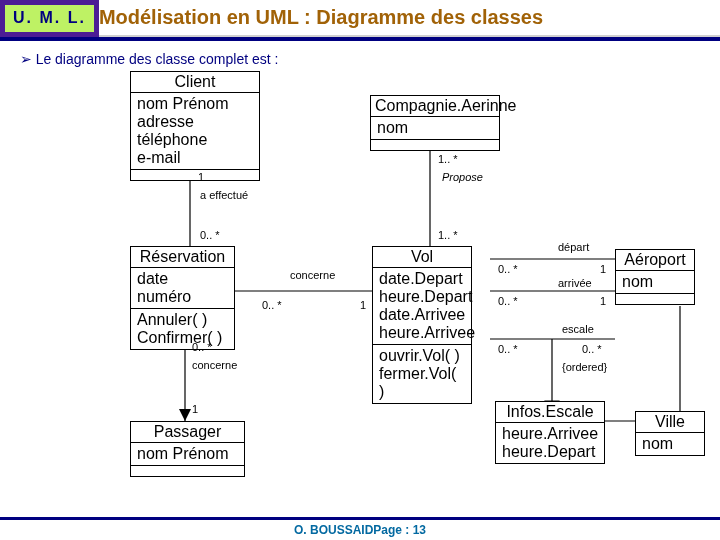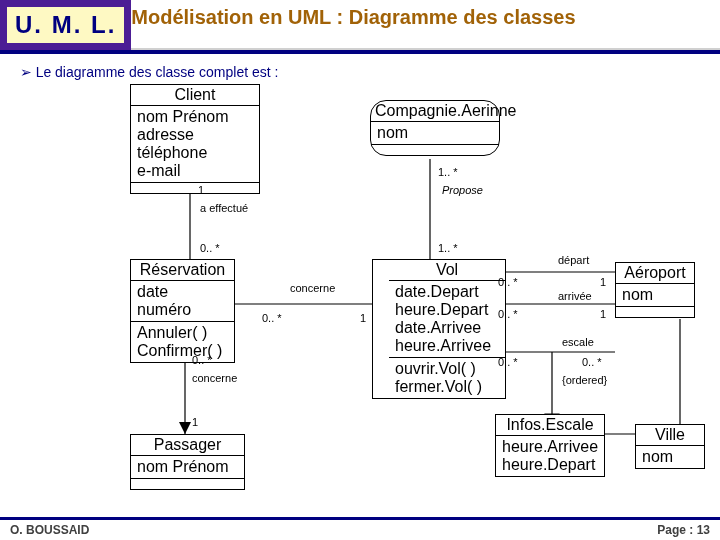--- a/index.html
+++ b/index.html
@@ -1,29 +1,29 @@
 <!DOCTYPE html>
 <html><head>
 <meta charset="utf-8">
 <style>
   * { box-sizing: border-box; margin: 0; padding: 0; }
   body { width: 720px; height: 540px; font-family: "Comic Sans MS", cursive, sans-serif; font-size: 12px; background: #fff; position: relative; }
   .topbar { display: flex; align-items: stretch; border-bottom: 4px solid #000080; }
-  .badge { background: #fef9c3; color: #000080; font-weight: bold; font-size: 24px; padding: 4px 8px; border: 7px solid #4c1d95; letter-spacing: 2px; }
+  .badge { background: #bef264; color: #000080; font-weight: bold; font-size: 16px; padding: 4px 8px; border: 5px solid #4c1d95; letter-spacing: 2px; }
   .title { flex: 1; color: #a16207; font-weight: bold; font-size: 20px; padding: 6px 0; border-bottom: 2px solid #d0d0d0; }
   .intro { color: #000080; font-size: 14px; padding: 10px 20px 4px 20px; }
   .intro::before { content: "➢ "; }
   .canvas { position: relative; width: 720px; height: 430px; }
   .cls { position: absolute; border: 1.5px solid #000; background: #fff; font-size: 16px; }
   .cls .hd { text-align: center; border-bottom: 1.5px solid #000; padding: 1px 4px; font-weight: normal; }
   .cls .sec { border-bottom: 1.5px solid #000; padding: 2px 6px; min-height: 10px; }
   .cls .sec:last-child { border-bottom: none; }
   .lbl { position: absolute; font-size: 11px; white-space: nowrap; }
   svg.lines { position: absolute; top: 0; left: 0; width: 720px; height: 430px; pointer-events: none; }
-  .footer { position: absolute; bottom: 0; left: 0; right: 0; border-top: 3px solid #000080; display: flex; justify-content: space-between; padding: 3px 10px; color: #404040; font-weight: bold; font-size: 12px; }
+  .footer { position: absolute; bottom: 0; left: 0; right: 0; border-top: 3px solid #000080; display: flex; justify-content: center; padding: 3px 10px; color: #0369a1; font-weight: bold; font-size: 12px; }
 </style>
 </head>
 <body>
 
 <div class="topbar">
   <div class="badge">U. M. L.</div>
   <div class="title">Modélisation en UML : Diagramme des classes</div>
 </div>
 <div class="intro">Le diagramme des classe complet est :</div>
 
@@ -45,35 +45,35 @@
 
   <div class="cls" style="left:130px; top:0; width:130px;">
     <div class="hd">Client</div>
     <div class="sec" style="white-space:pre-line;">nom Prénom
 adresse
 téléphone
 e-mail</div>
     <div class="sec"></div>
   </div>
 
-  <div class="cls" style="left:370px; top:16px; width:130px;border-radius:16px;">
+  <div class="cls" style="left:370px; top:24px; width:130px;">
     <div class="hd">Compagnie.Aerinne</div>
     <div class="sec">nom</div>
     <div class="sec"></div>
   </div>
 
   <div class="cls" style="left:130px; top:175px; width:105px;">
     <div class="hd">Réservation</div>
     <div class="sec" style="white-space:pre-line;">date
 numéro</div>
     <div class="sec" style="white-space:pre-line;">Annuler( )
 Confirmer( )</div>
   </div>
 
-  <div class="cls" style="left:372px; top:175px; width:134px;padding-left:16px;">
+  <div class="cls" style="left:372px; top:175px; width:100px;">
     <div class="hd">Vol</div>
     <div class="sec" style="white-space:pre-line;">date.Depart
 heure.Depart
 date.Arrivee
 heure.Arrivee</div>
     <div class="sec" style="white-space:pre-line;">ouvrir.Vol( )
 fermer.Vol( )</div>
   </div>
 
   <div class="cls" style="left:615px; top:178px; width:80px;">

